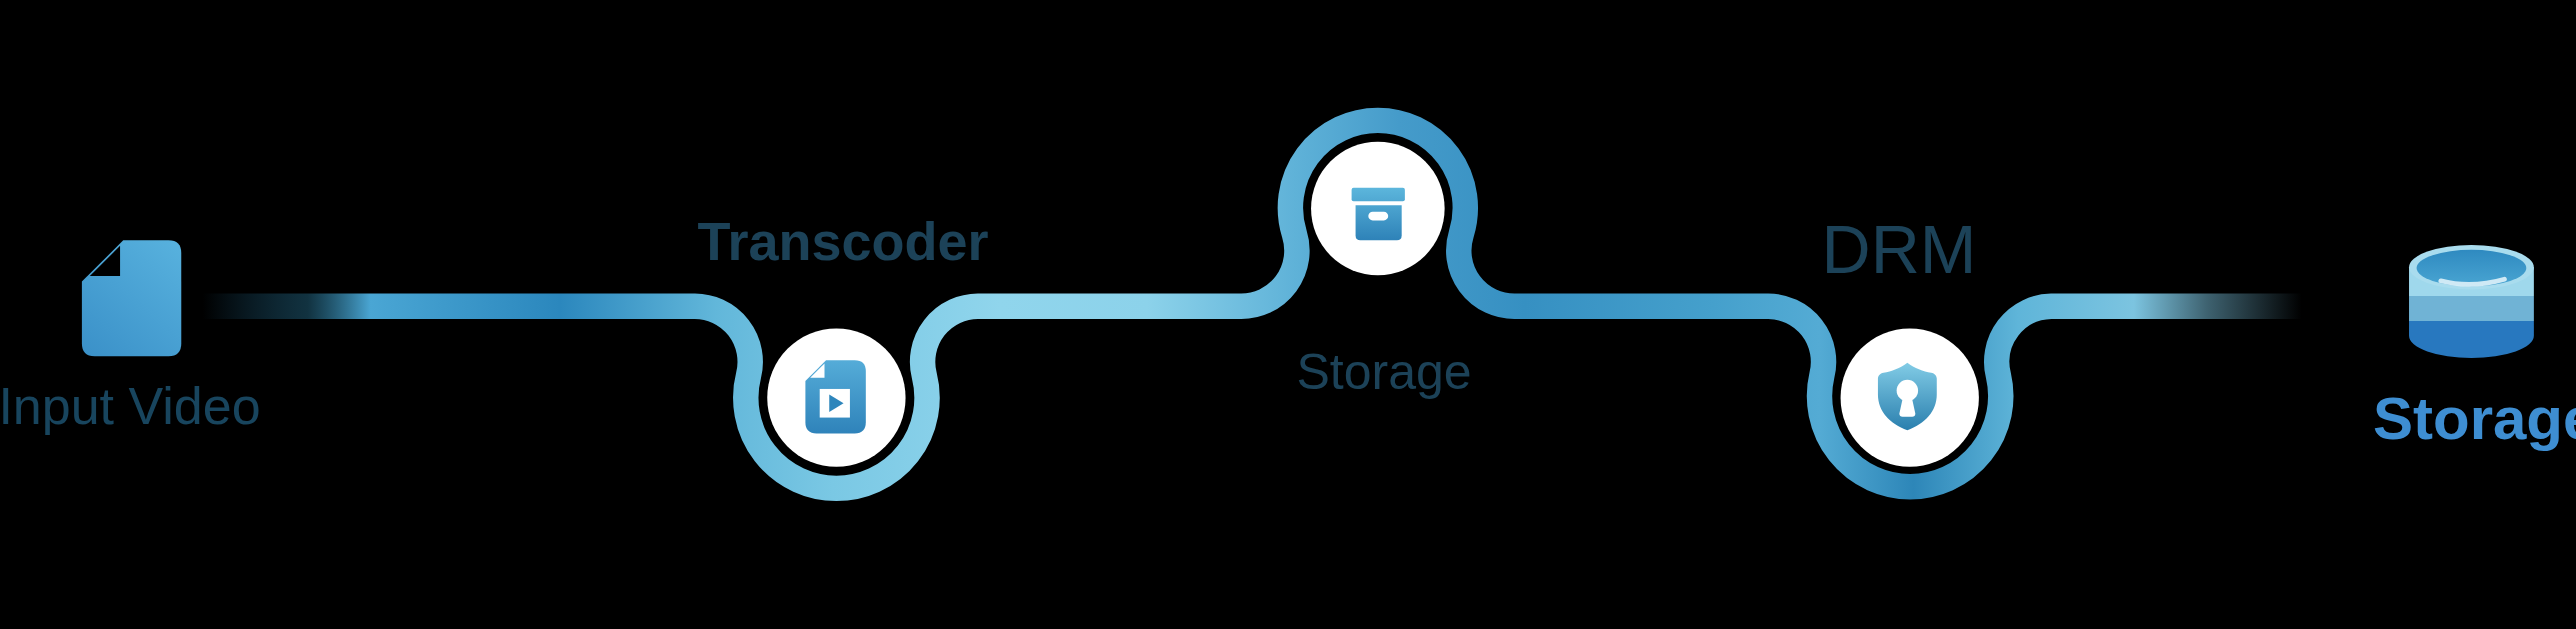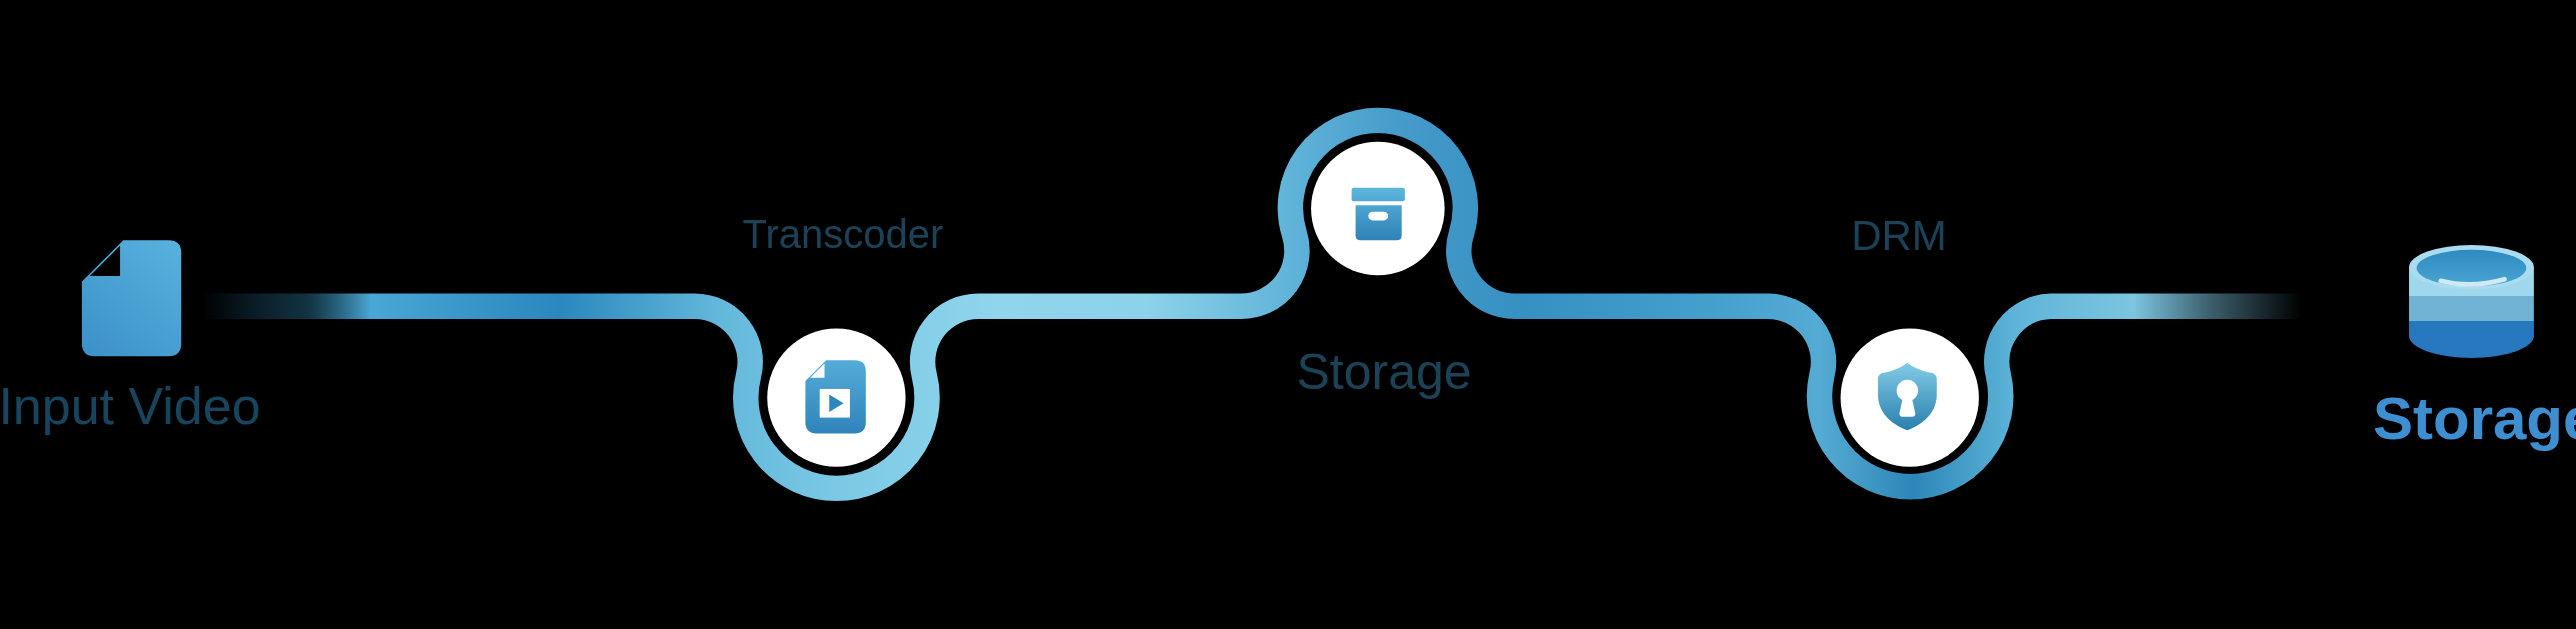--- a/index.html
+++ b/index.html
@@ -13,23 +13,23 @@
   }
   #flow-svg { position: absolute; inset: 0; }
   .label {
     position: absolute;
     white-space: nowrap;
     line-height: 1;
     letter-spacing: 0;
   }
   .label-dark { color: #1c4258; font-weight: 500; }
   .label-input { left: -1.6px; top: 380px; font-size: 52px; color: #18455e; font-weight: 500; }
-  .label-transcoder { left: 843px; top: 214px; font-size: 40px; transform: translateX(-50%); }
+  .label-transcoder { left: 843px; top: 214px; font-size: 54px; transform: translateX(-50%); font-weight: bold; }
   .label-packager { left: 1384px; top: 347px; font-size: 50px; transform: translateX(-50%); }
-  .label-drm { left: 1899px; top: 215px; font-size: 42px; transform: translateX(-50%); }
+  .label-drm { left: 1899px; top: 215px; font-size: 68px; transform: translateX(-50%); }
   .label-storage { left: 2373px; top: 389px; font-size: 60px; font-weight: 700; color: #3e8ed2; }
 </style>
 </head>
 <body>
 
 <div id="stage">
 
   <svg id="flow-svg" width="2576" height="630" viewBox="0 0 3240 792">
     <defs>
       <linearGradient id="flow" gradientUnits="userSpaceOnUse" x1="255" y1="0" x2="2895" y2="0">

